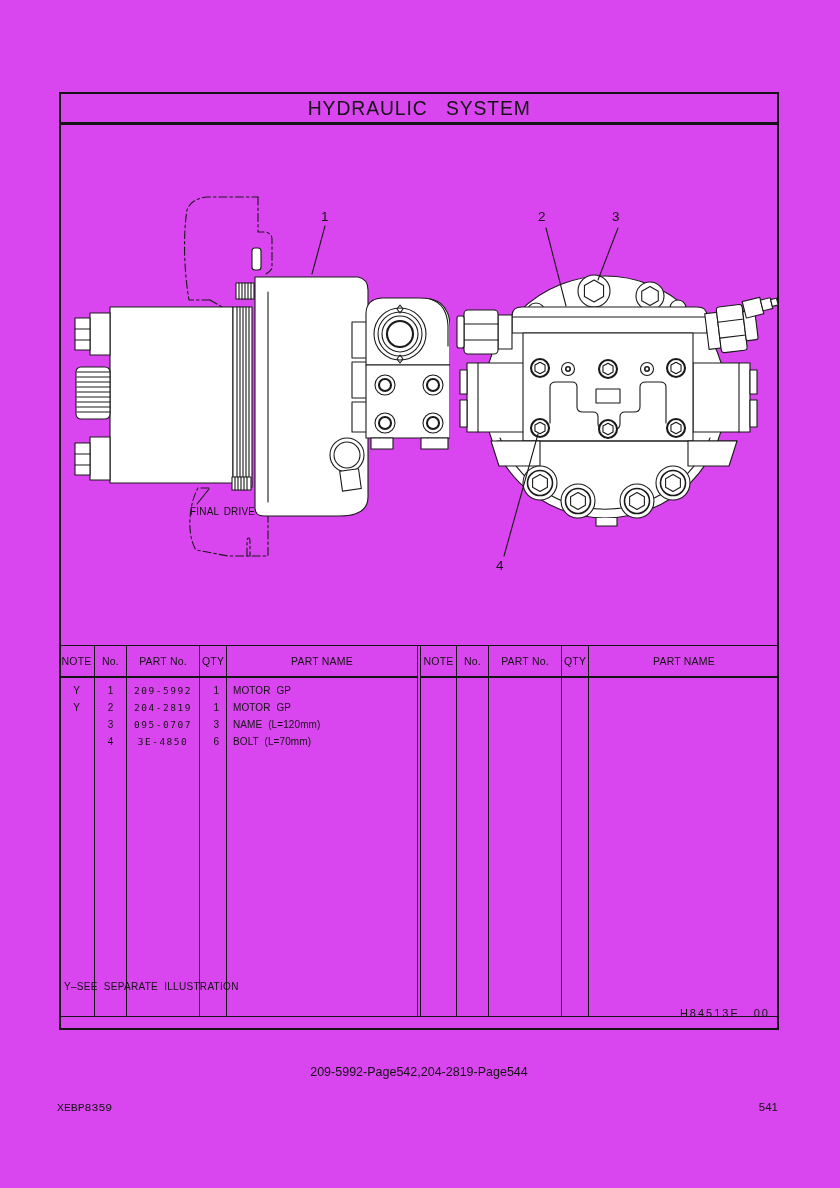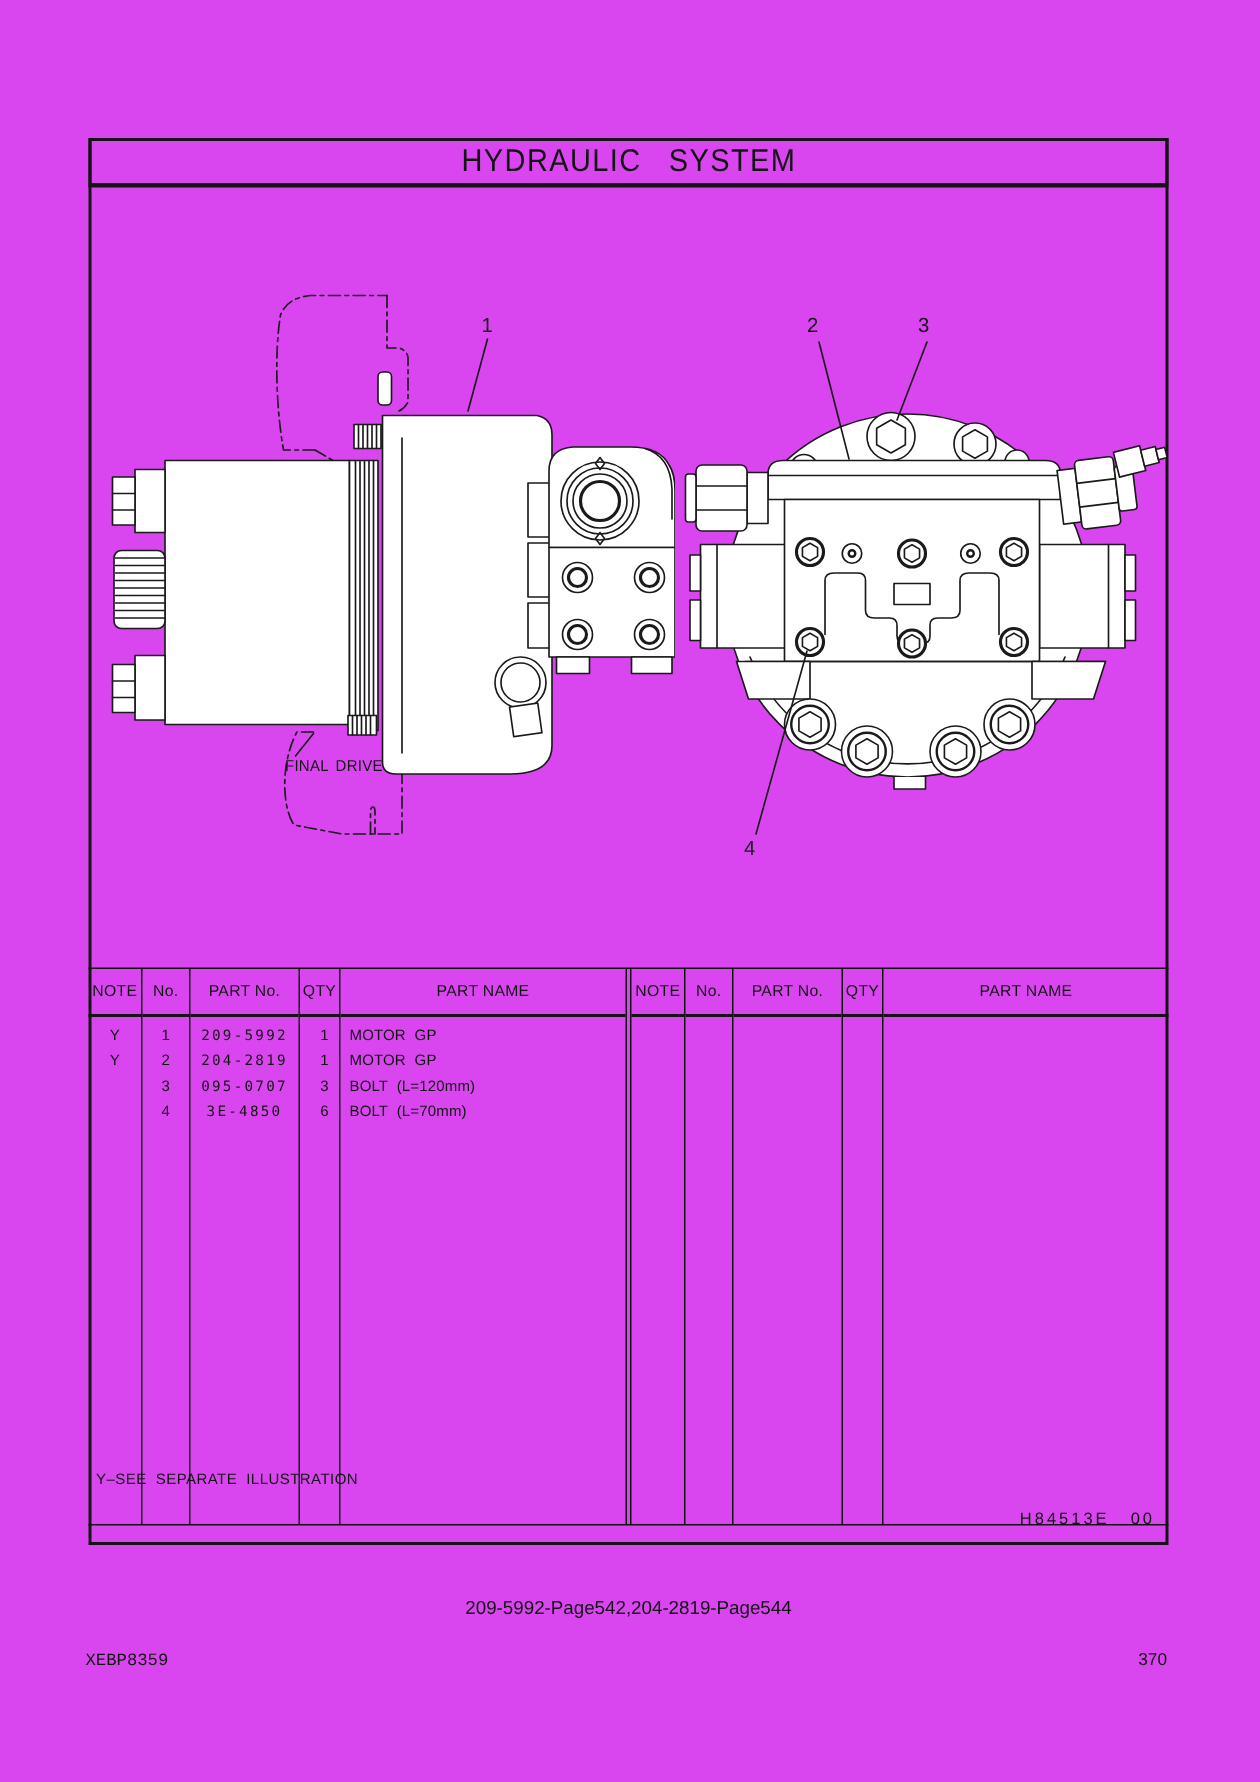--- a/index.html
+++ b/index.html
@@ -268,21 +268,21 @@
           <div class="cell qty">1</div>
           <div class="cell qty">3</div>
           <div class="cell qty">6</div>
         </div>
       </div>
       <div class="col c-name">
         <div class="th">PART NAME</div>
         <div class="cells">
           <div class="cell name">MOTOR GP</div>
           <div class="cell name">MOTOR GP</div>
-          <div class="cell name">BOLT (L=120mm)</div>
+          <div class="cell name">NAME (L=120mm)</div>
           <div class="cell name">BOLT (L=70mm)</div>
         </div>
       </div>
     </div>
     <div class="half half-r">
       <div class="col c-note">
         <div class="th">NOTE</div>
       </div>
       <div class="col c-no">
         <div class="th">No.</div>
@@ -299,15 +299,15 @@
     </div>
   </div>
 
   <div class="abs legend">Y–SEE SEPARATE ILLUSTRATION</div>
   <div class="abs dwgcode">
     <span>H84513E</span><span class="rev">00</span>
   </div>
 
   <div class="abs refs">209-5992-Page542,204-2819-Page544</div>
   <div class="abs docid">XEBP8359</div>
-  <div class="abs pageno">370</div>
+  <div class="abs pageno">541</div>
 
 </div>
 
 </body></html>

